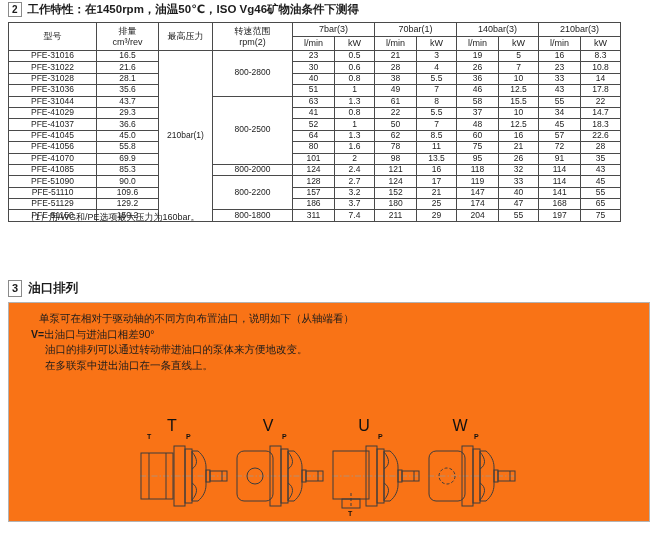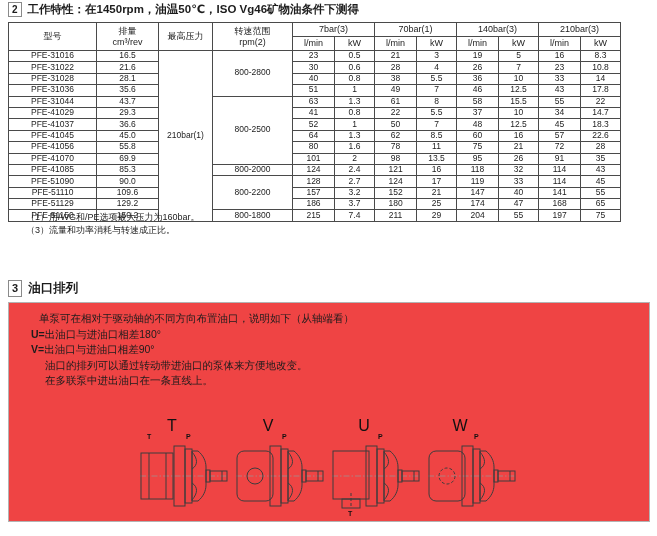--- a/index.html
+++ b/index.html
@@ -20,21 +20,21 @@
   table.spec th,table.spec td{border:1px solid #4a4a4a;padding:0;text-align:center;vertical-align:middle;
              font-weight:normal;white-space:nowrap;overflow:hidden;}
   table.spec thead th{font-size:9px;height:13px;}
   table.spec tbody td{height:10.4px;}
   .hdr-2line div{line-height:11px;}
 
   
   .footnotes{position:absolute;top:211px;left:26px;font-size:9px;line-height:12.5px;}
 
   
-  .s3-box{position:absolute;top:302px;left:8px;width:640px;height:218px;border:1px solid #b3b3b3;background:#ef4444;}
+  .s3-box{position:absolute;top:302px;left:8px;width:640px;height:218px;border:1px solid #b3b3b3;background:#f97316;}
   .s3-text{position:absolute;top:8px;left:22px;font-size:10.5px;line-height:15.5px;}
   .s3-text .intro{padding-left:8px;}
   .s3-text .rule b{font-weight:bold;}
   .s3-text .note{padding-left:14px;}
 
   
   .diagrams{position:absolute;top:114px;left:0;width:640px;display:flex;justify-content:center;gap:6px;}
   .pump{position:relative;width:90px;height:102px;}
   .pump-letter{position:absolute;top:0;left:0;width:64px;text-align:center;font-size:16px;color:#111;}
   .port-label{position:absolute;font-size:7px;font-weight:bold;color:#111;}
@@ -269,46 +269,44 @@
           <td>25</td>
           <td>174</td>
           <td>47</td>
           <td>168</td>
           <td>65</td>
         </tr>
         <tr>
           <td>PFE-51150</td>
           <td>150.2</td>
           <td rowspan="1">800-1800</td>
-          <td>215</td>
+          <td>311</td>
           <td>7.4</td>
           <td>211</td>
           <td>29</td>
           <td>204</td>
           <td>55</td>
           <td>197</td>
           <td>75</td>
         </tr>
       </tbody>
   </table>
 
   <div class="footnotes">
     <div>（1）用/WG和/PE选项最大压力为160bar。</div>
-    <div>（3）流量和功率消耗与转速成正比。</div>
   </div>
 
   <div class="sec-title s3-title">
     <span class="num-box">3</span>
     <span>油口排列</span>
   </div>
 
   <div class="s3-box">
     <div class="s3-text">
       <div class="intro">单泵可在相对于驱动轴的不同方向布置油口，说明如下（从轴端看）</div>
-      <div class="rule"><b>U=</b><span>出油口与进油口相差180°</span></div>
       <div class="rule"><b>V=</b><span>出油口与进油口相差90°</span></div>
       <div class="note">油口的排列可以通过转动带进油口的泵体来方便地改变。</div>
       <div class="note">在多联泵中进出油口在一条直线上。</div>
     </div>
 
     <div class="diagrams">
 
       <div class="pump">
         <div class="pump-letter">T</div>
         <span class="port-label pt-top" style="left:7px">T</span>

